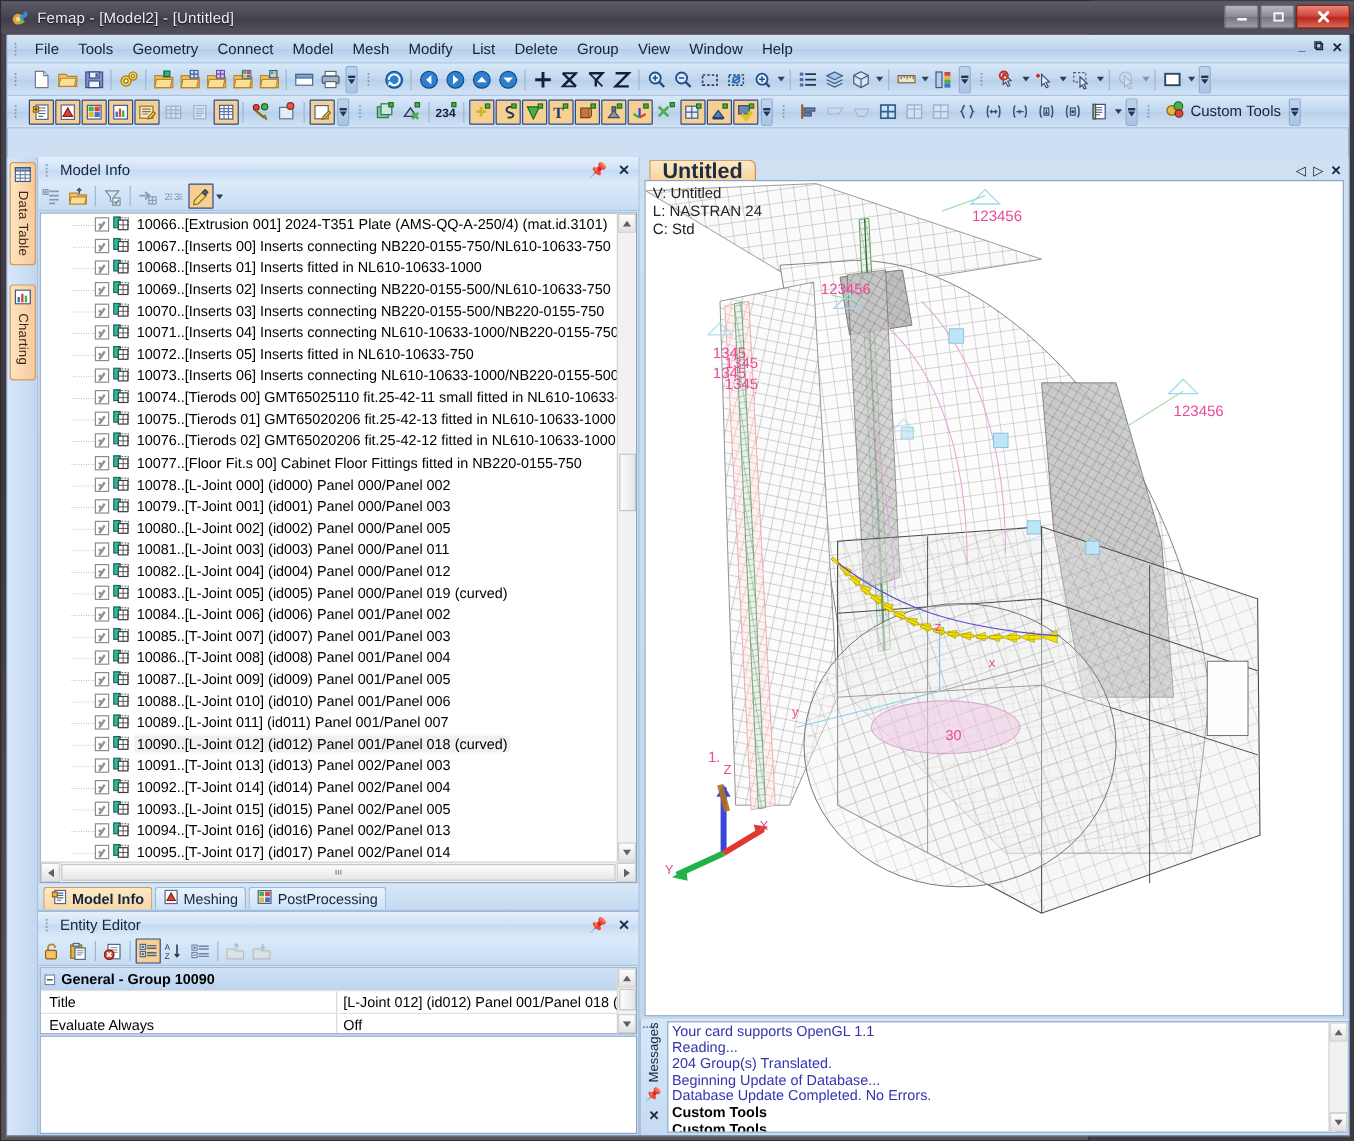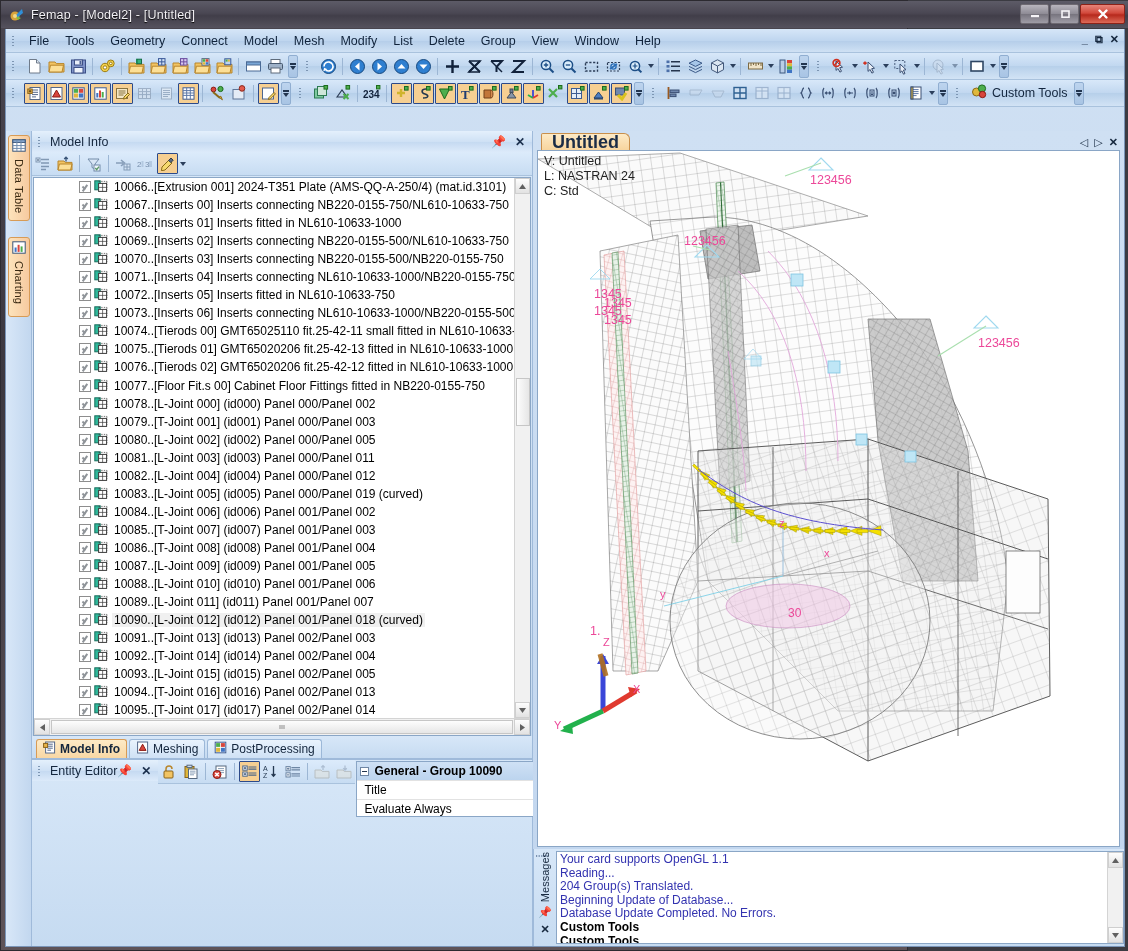--- a/index.html
+++ b/index.html
@@ -207,21 +207,21 @@
     border:1px solid #9cb8d8; border-bottom:none; border-radius:3px 3px 0 0;
     background:linear-gradient(180deg,#e9f3fd,#cfe1f5); font-size:12px; color:#13253c;
   }
   .btab.active { background:linear-gradient(180deg,#fdeac6,#f8d7a4); border-color:#d79b56; font-weight:bold; }
 
   
   .dock-entity {
     position:absolute; left:26px; top:628px; width:501px; bottom:0;
     background: linear-gradient(180deg,#d7e7f8,#c6dbf1);
     border:1px solid #9fbada; border-left:none; border-bottom:none;
-    display:flex; flex-direction:row;
+    display:flex; flex-direction:column;
   }
   .eegrid { flex:none; height:56px; background:#fff; border:1px solid #8aa6c6; margin:1px; position:relative; overflow:hidden;}
   .eerow { height:19px; display:flex; font-size:12px; color:#000; border-bottom:1px solid #e2e2e2; }
   .eerow.group { background:linear-gradient(180deg,#cfe1f5,#bcd4ee); font-weight:bold; align-items:center; padding-left:3px; gap:5px;}
   .eek { width:247px; padding:2px 0 0 7px; border-right:1px solid #d8d8d8; overflow:hidden; white-space:nowrap;}
   .eev { flex:1; padding:2px 0 0 5px; overflow:hidden; white-space:nowrap;}
   .expander { width:9px;height:9px;border:1px solid #6e86a4;background:#fff;position:relative;flex:none;}
   .expander:after{content:"";position:absolute;left:1px;top:3px;width:5px;height:1px;background:#24364f;}
   .eeblank { flex:1; background:#fff; border:1px solid #8aa6c6; margin:0 1px 1px 1px; }
 

